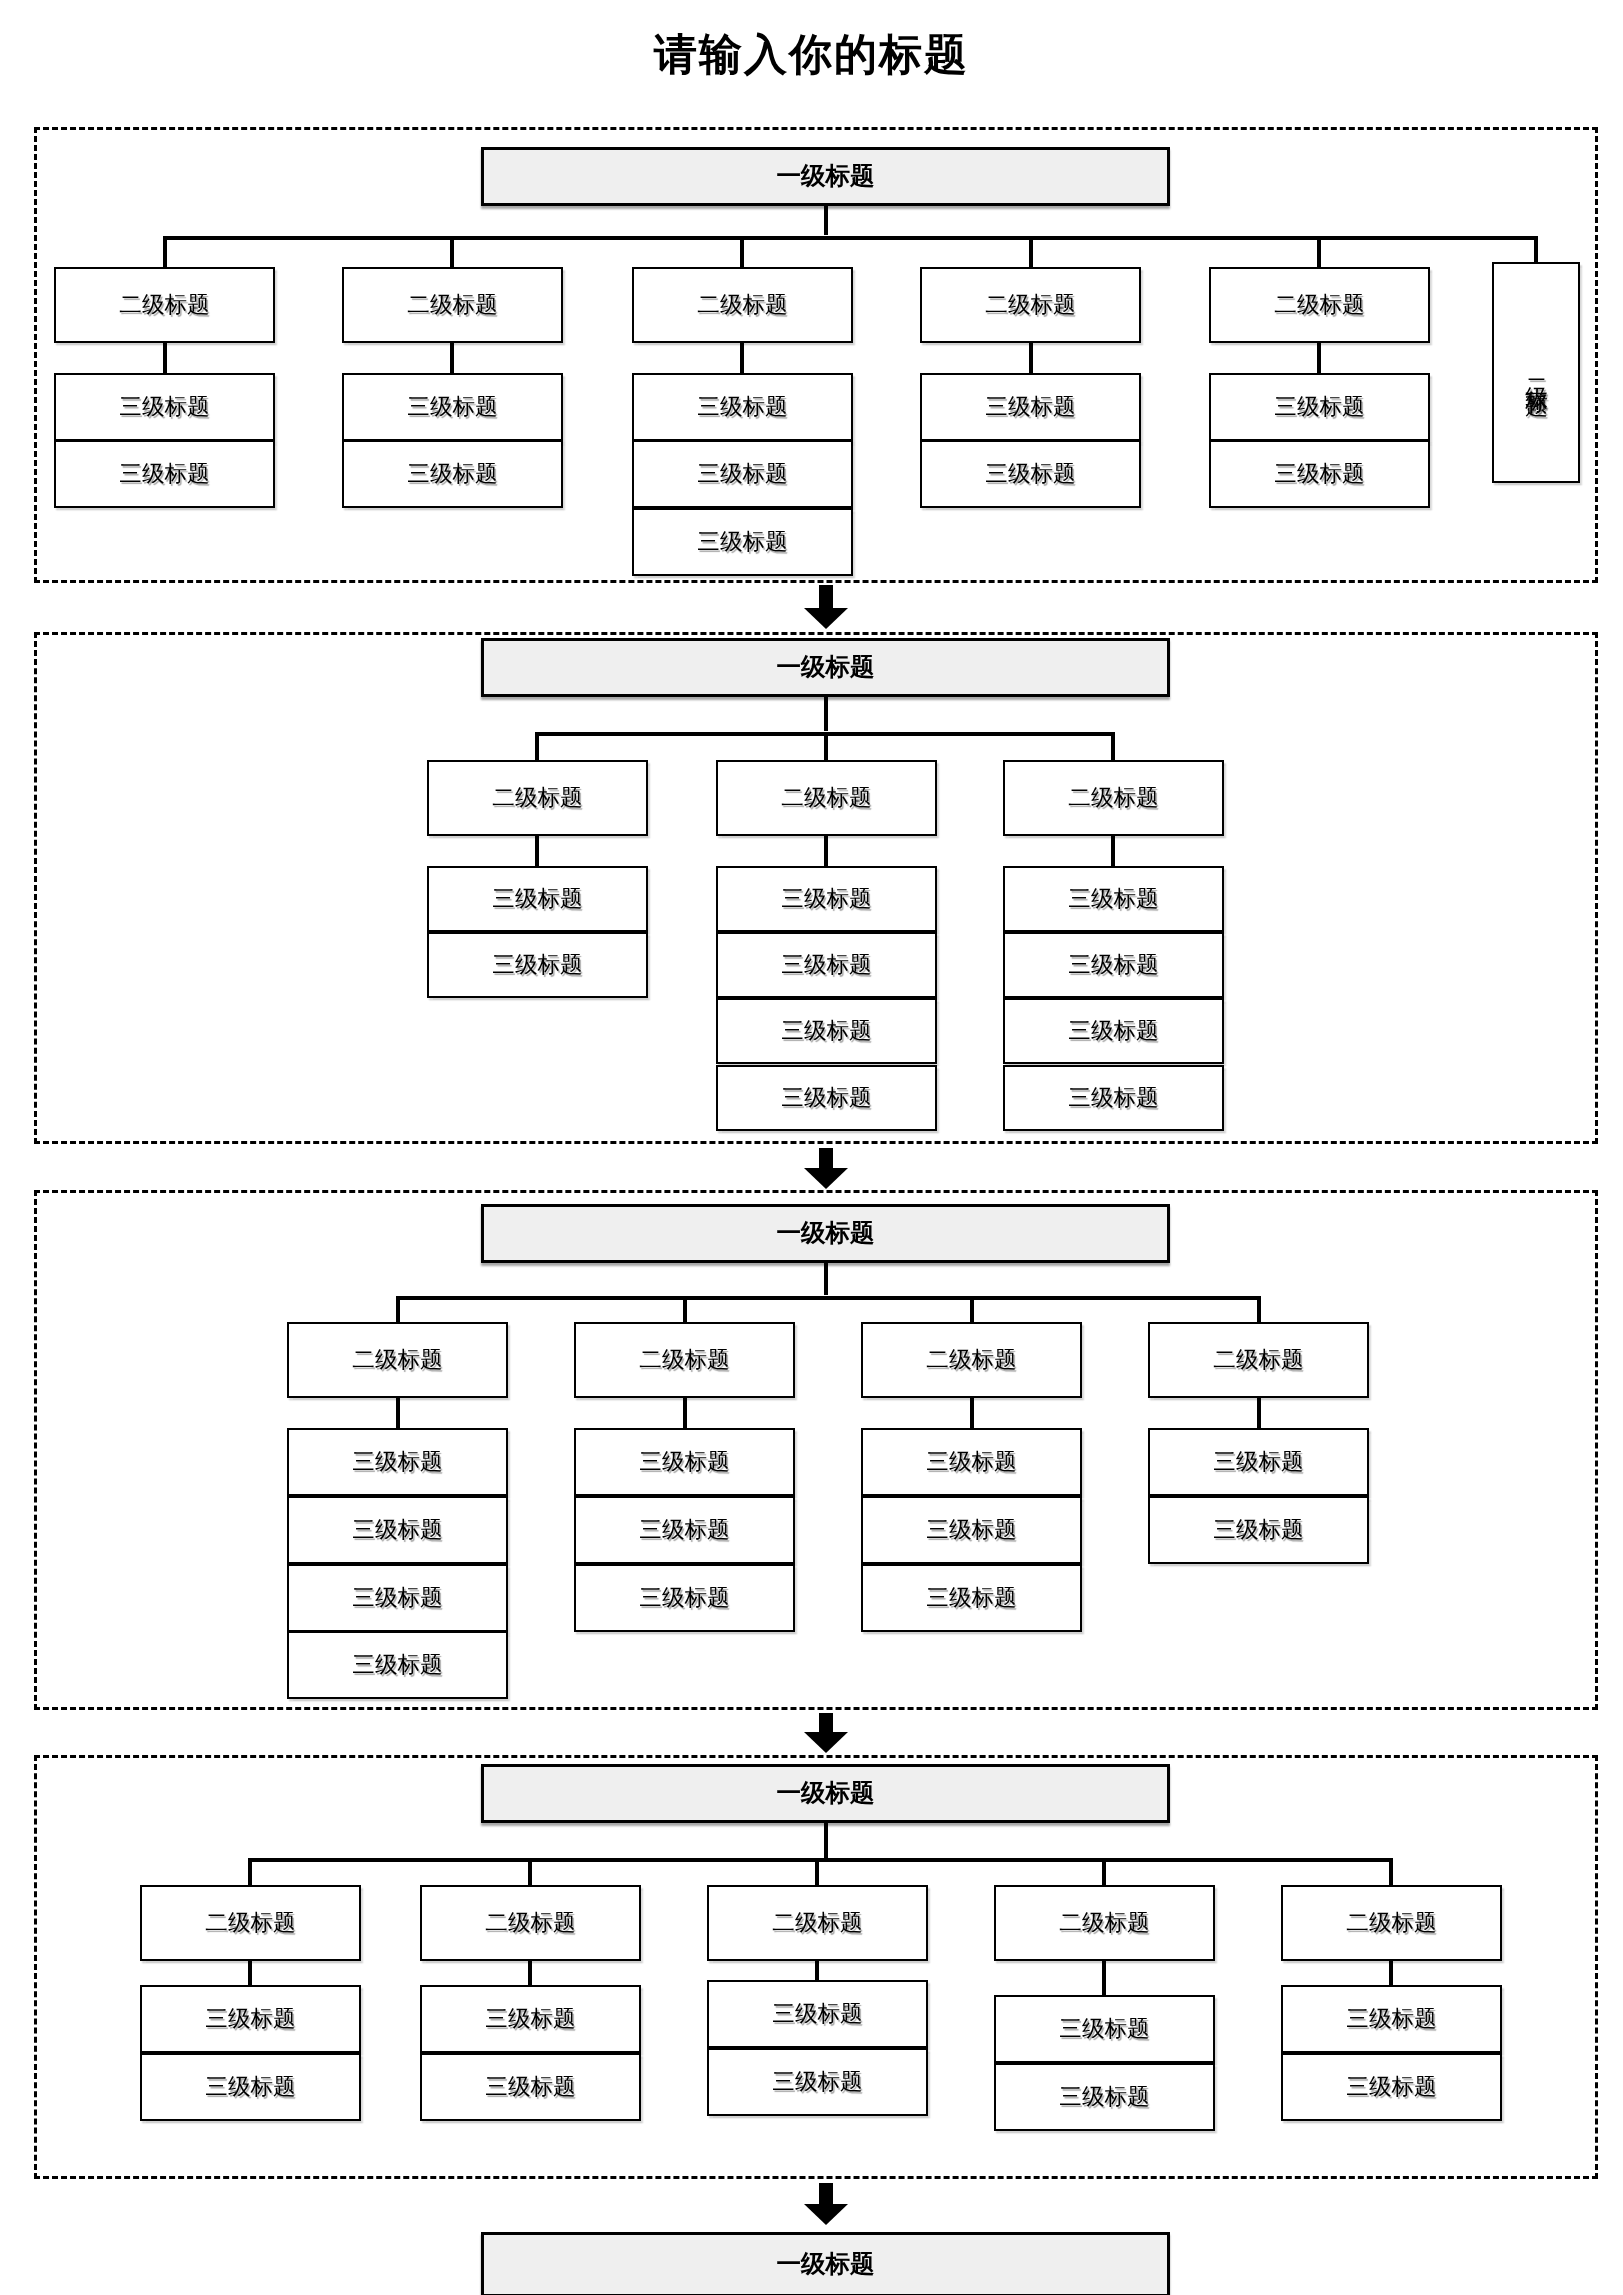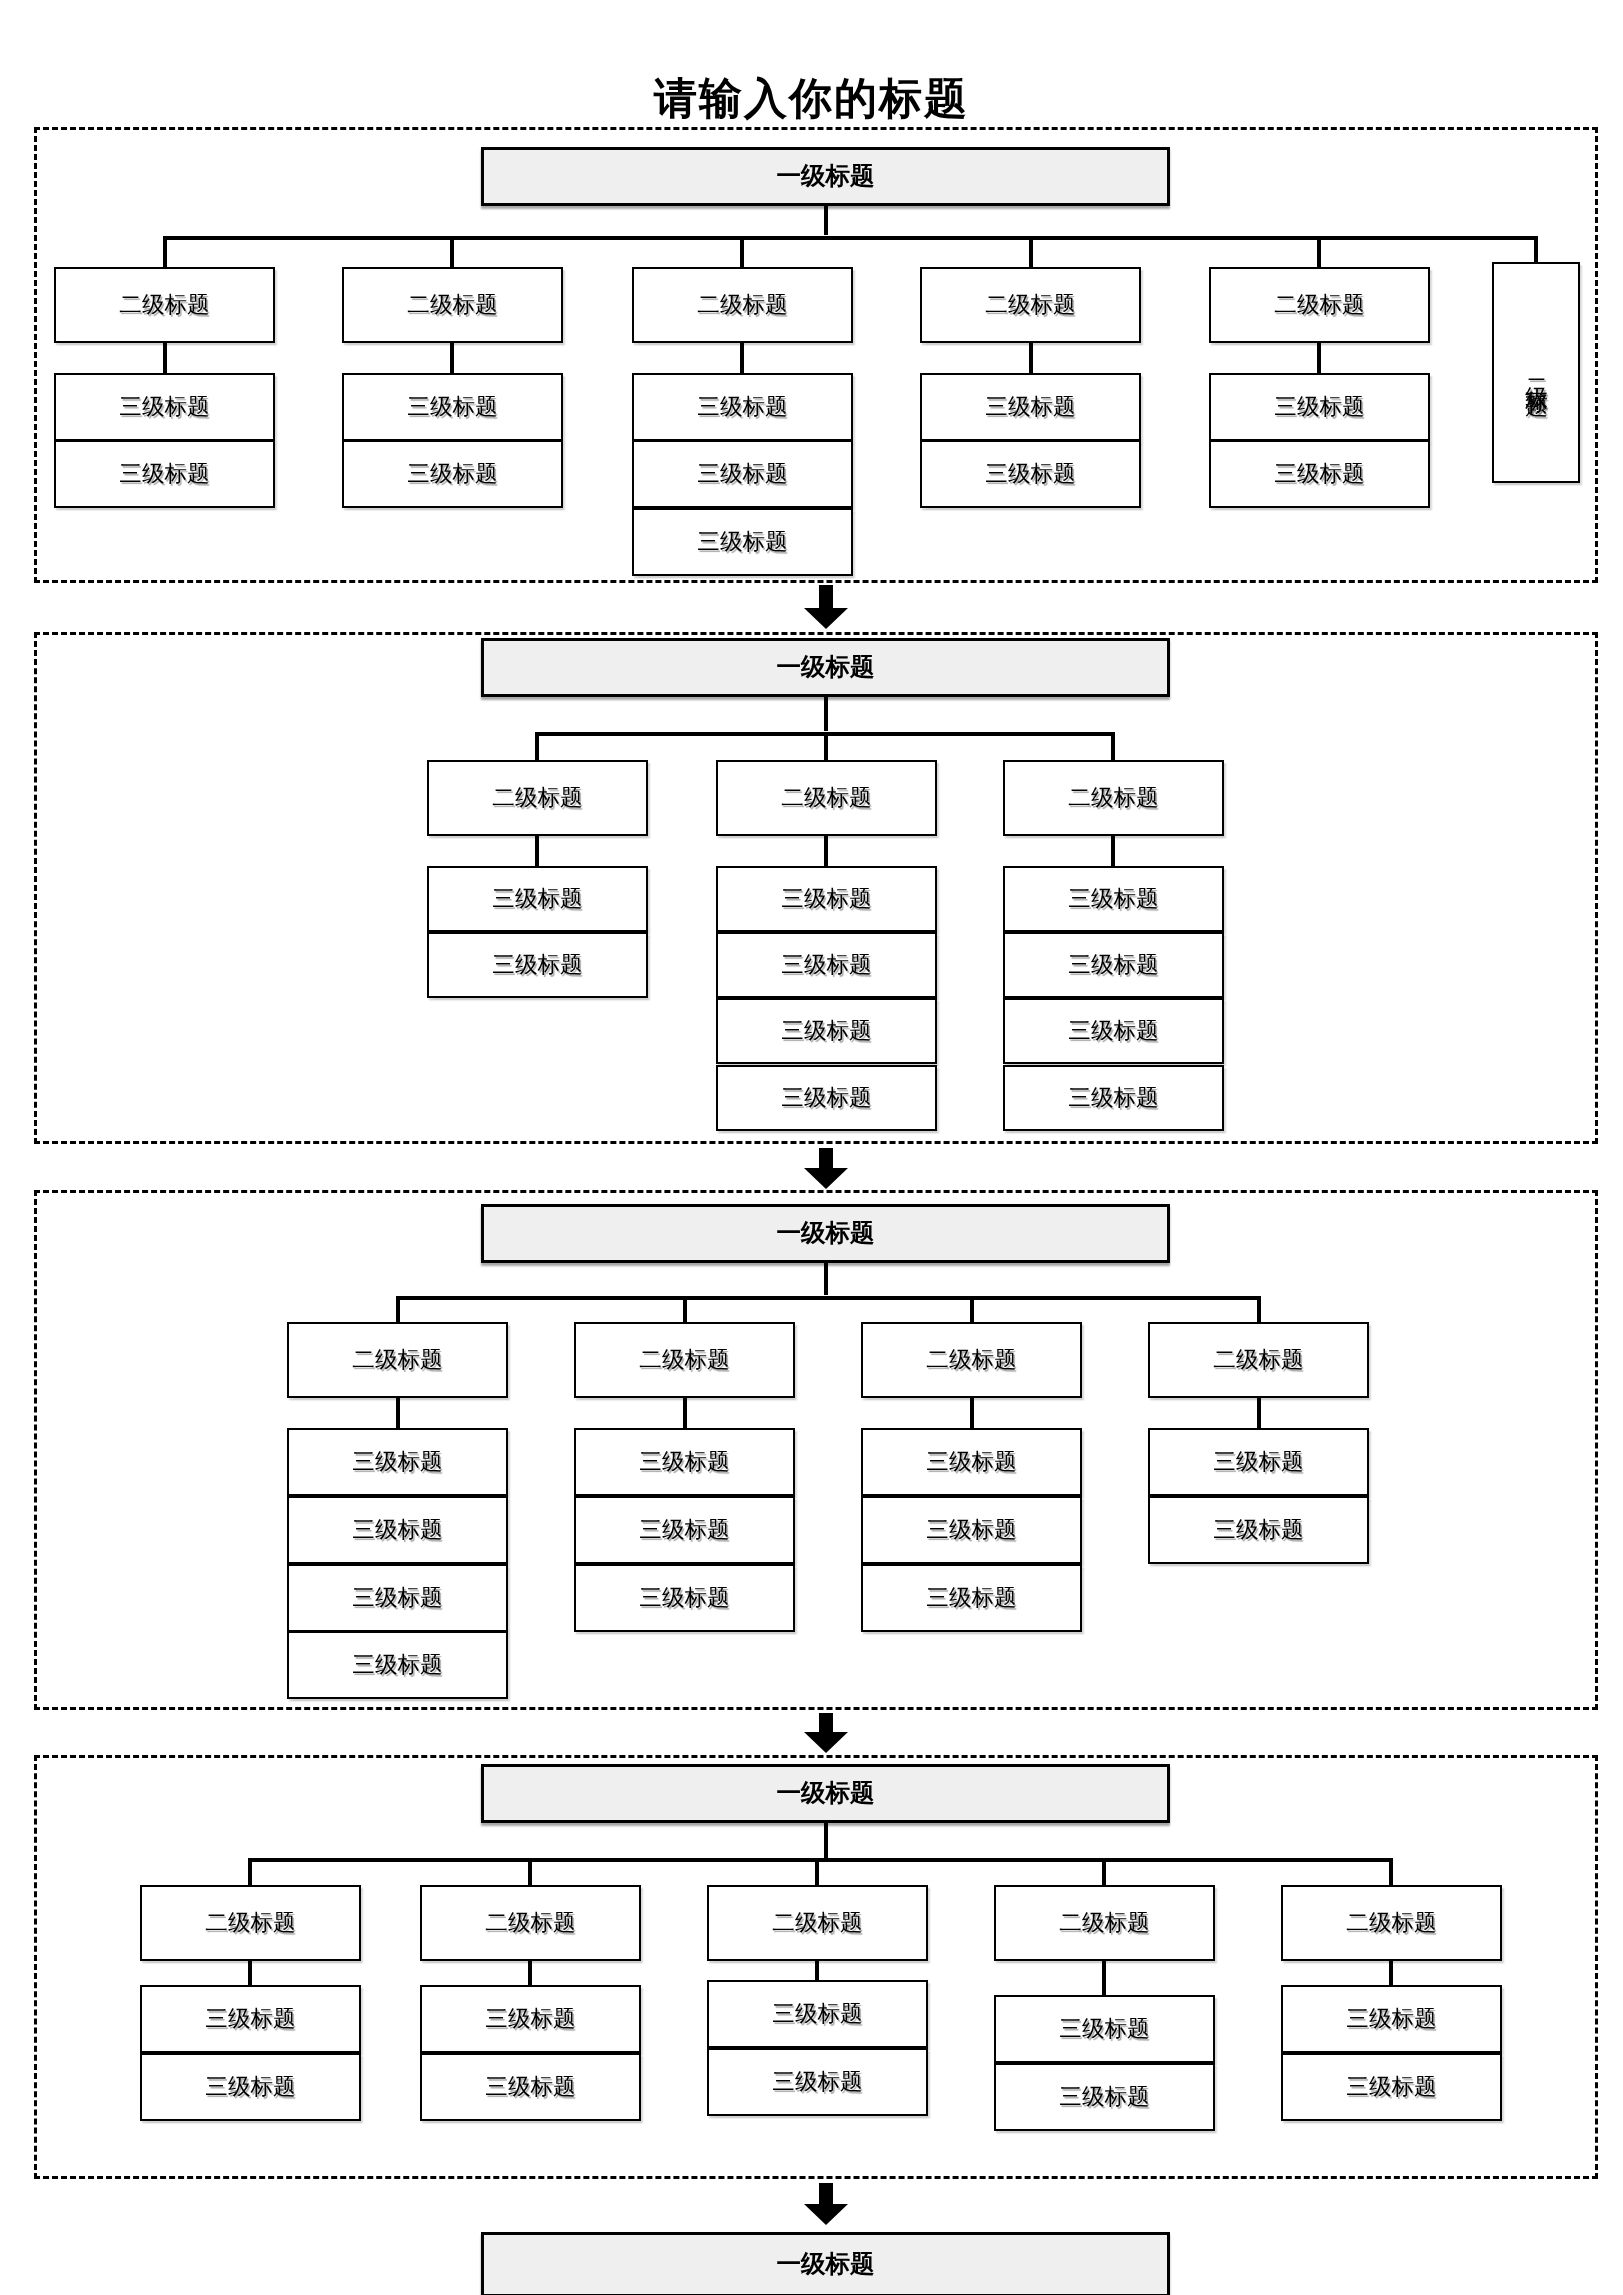--- a/index.html
+++ b/index.html
@@ -1,19 +1,19 @@
 <!DOCTYPE html>
 <html style="font-size:7.9px"><head>
 <meta charset="utf-8">
 <style>
   html,body{margin:0;padding:0;background:#ffffff;}
   body{width:1623px;height:2295px;position:relative;overflow:hidden;
        font-family:"Liberation Sans",sans-serif;}
   .title{position:absolute;left:0;top:25.5px;width:1623px;text-align:center;
-         font-size:43px;font-weight:700;color:#000;letter-spacing:2px;margin-top:44px;}
+         font-size:43px;font-weight:700;color:#000;letter-spacing:2px;}
   #diagram{position:absolute;left:0;top:0;width:1623px;height:2295px;}
   .frame{position:absolute;left:34px;width:1564px;border:3.4px dashed #000;
          box-sizing:border-box;}
   .box{position:absolute;box-sizing:border-box;background:#fff;border:2.9px solid #000;
        display:flex;align-items:center;justify-content:center;text-align:center;
        color:#000;line-height:1.15;}
   .l1{background:#efefef;border-width:3.4px;font-family:"Liberation Sans",sans-serif;
       font-weight:700;font-size:24.5px;box-shadow:0 3.4px 2px rgba(0,0,0,.35);}
   .l2,.l3{font-family:"Liberation Serif",serif;font-weight:400;font-size:22.6px;
       box-shadow:2px 2.9px 1.5px rgba(0,0,0,.18);}

